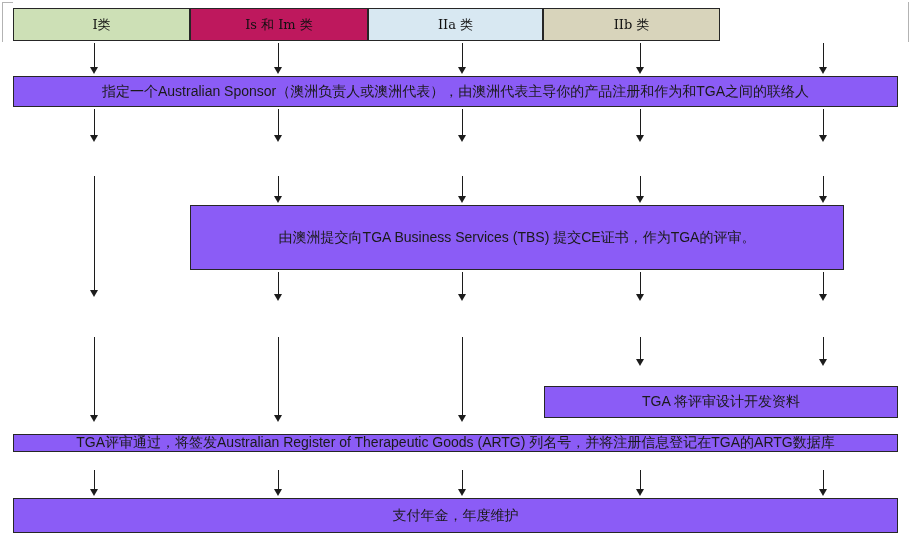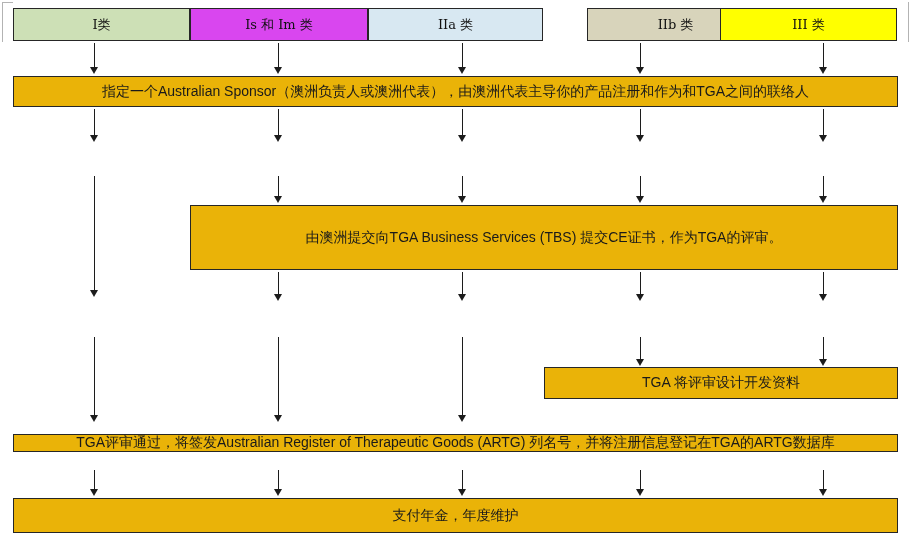--- a/index.html
+++ b/index.html
@@ -7,21 +7,21 @@
     position:relative;
     width:914px;height:541px;
     background:#ffffff;
     font-family:"Liberation Sans","DejaVu Sans",sans-serif;
     overflow:hidden;
   }
   
   .box{
     position:absolute;
     box-sizing:border-box;
-    background:#eab308;
+    background:#8b5cf6;
     border:1px solid #262626;
     display:flex;
     align-items:center;
     justify-content:center;
     text-align:center;
     font-size:14px;
     color:#1a1a1a;
     line-height:1.25;
     padding:2px 8px;
   }
@@ -61,24 +61,23 @@
 </head>
 <body>
 
 <div id="stage">
 
   <div class="guide" style="left:2px;top:2px;width:1px;height:40px;"></div>
   <div class="guide" style="left:2px;top:2px;width:11px;height:1px;"></div>
   <div class="guide" style="left:908px;top:2px;width:1px;height:40px;"></div>
 
   <div class="hdr" style="left: 13px; width: 177px; background-color: rgb(205, 224, 182);">I类</div>
-  <div class="hdr" style="left: 190px; width: 178px; background-color: #d946ef;">Is 和 Im 类</div>
+  <div class="hdr" style="left: 190px; width: 178px; background-color: #be185d;">Is 和 Im 类</div>
   <div class="hdr" style="left: 368px; width: 175px; background-color: rgb(216, 232, 242);">IIa 类</div>
-  <div class="hdr" style="left: 543px; width: 177px; background-color: rgb(216, 212, 187); margin-left: 44px;">IIb 类</div>
-  <div class="hdr" style="left: 720px; width: 177px; background-color: rgb(255, 255, 0);">III 类</div>
+  <div class="hdr" style="left: 543px; width: 177px; background-color: rgb(216, 212, 187);">IIb 类</div>
 
   <div class="arrow" style="left:90px;top:43px;height:31px;"></div>
   <div class="arrow" style="left:274px;top:43px;height:31px;"></div>
   <div class="arrow" style="left:458px;top:43px;height:31px;"></div>
   <div class="arrow" style="left:636px;top:43px;height:31px;"></div>
   <div class="arrow" style="left:819px;top:43px;height:31px;"></div>
 
   <div class="box" style="left:13px;top:76px;width:885px;height:31px;">指定一个Australian Sponsor（澳洲负责人或澳洲代表），由澳洲代表主导你的产品注册和作为和TGA之间的联络人</div>
 
   <div class="arrow" style="left:90px;top:109px;height:33px;"></div>
@@ -87,37 +86,37 @@
   <div class="arrow" style="left:636px;top:109px;height:33px;"></div>
   <div class="arrow" style="left:819px;top:109px;height:33px;"></div>
 
 
   <div class="arrow" style="left:90px;top:176px;height:121px;"></div>
   <div class="arrow" style="left:274px;top:176px;height:27px;"></div>
   <div class="arrow" style="left:458px;top:176px;height:27px;"></div>
   <div class="arrow" style="left:636px;top:176px;height:27px;"></div>
   <div class="arrow" style="left:819px;top:176px;height:27px;"></div>
 
-  <div class="box two-line" style="left:190px;top:205px;width:708px;height:65px;">
+  <div class="box two-line" style="left:190px;top:205px;width:654px;height:65px;">
     <div>由澳洲提交向TGA Business Services (TBS) 提交CE证书，作为TGA的评审。</div>
   </div>
 
   <div class="arrow" style="left:274px;top:272px;height:29px;"></div>
   <div class="arrow" style="left:458px;top:272px;height:29px;"></div>
   <div class="arrow" style="left:636px;top:272px;height:29px;"></div>
   <div class="arrow" style="left:819px;top:272px;height:29px;"></div>
 
 
   <div class="arrow" style="left:90px;top:337px;height:85px;"></div>
   <div class="arrow" style="left:274px;top:337px;height:85px;"></div>
   <div class="arrow" style="left:458px;top:337px;height:85px;"></div>
   <div class="arrow" style="left:636px;top:337px;height:29px;"></div>
   <div class="arrow" style="left:819px;top:337px;height:29px;"></div>
 
-  <div class="box" style="left:544px;top:367px;width:354px;height:32px;">TGA 将评审设计开发资料</div>
+  <div class="box" style="left:544px;top:386px;width:354px;height:32px;">TGA 将评审设计开发资料</div>
 
   <div class="box" style="left:13px;top:434px;width:885px;height:18px;">TGA评审通过，将签发Australian Register of Therapeutic Goods (ARTG) 列名号，并将注册信息登记在TGA的ARTG数据库</div>
 
   <div class="arrow" style="left:90px;top:470px;height:26px;"></div>
   <div class="arrow" style="left:274px;top:470px;height:26px;"></div>
   <div class="arrow" style="left:458px;top:470px;height:26px;"></div>
   <div class="arrow" style="left:636px;top:470px;height:26px;"></div>
   <div class="arrow" style="left:819px;top:470px;height:26px;"></div>
 
   <div class="box" style="left:13px;top:498px;width:885px;height:35px;">支付年金，年度维护</div>

